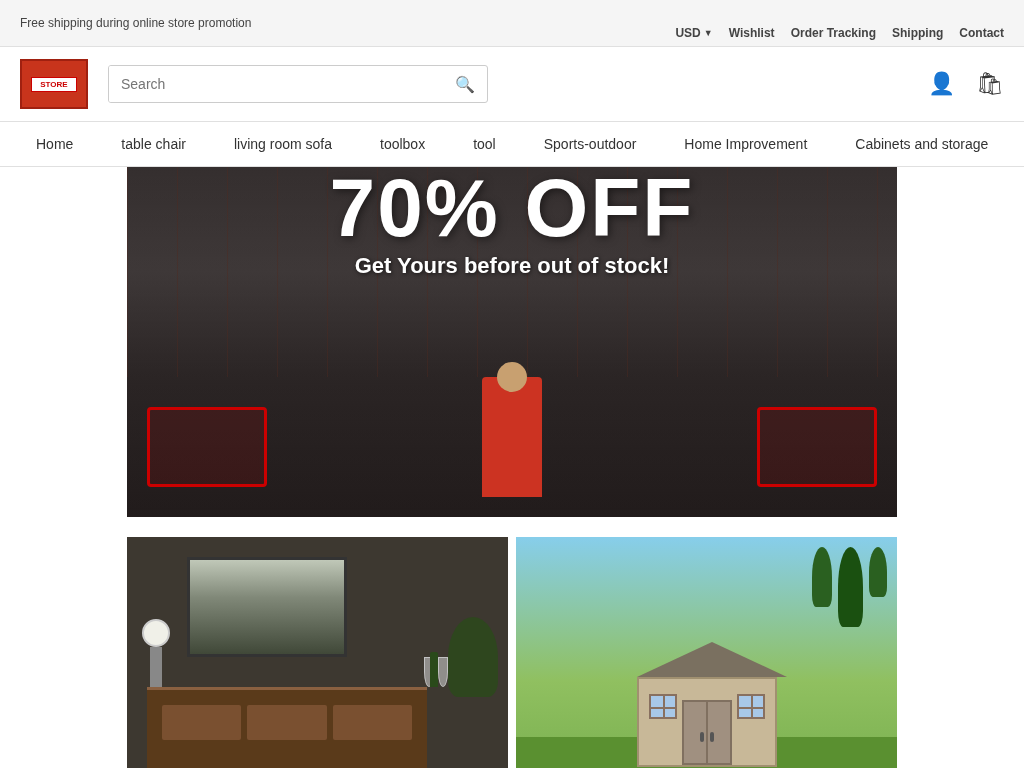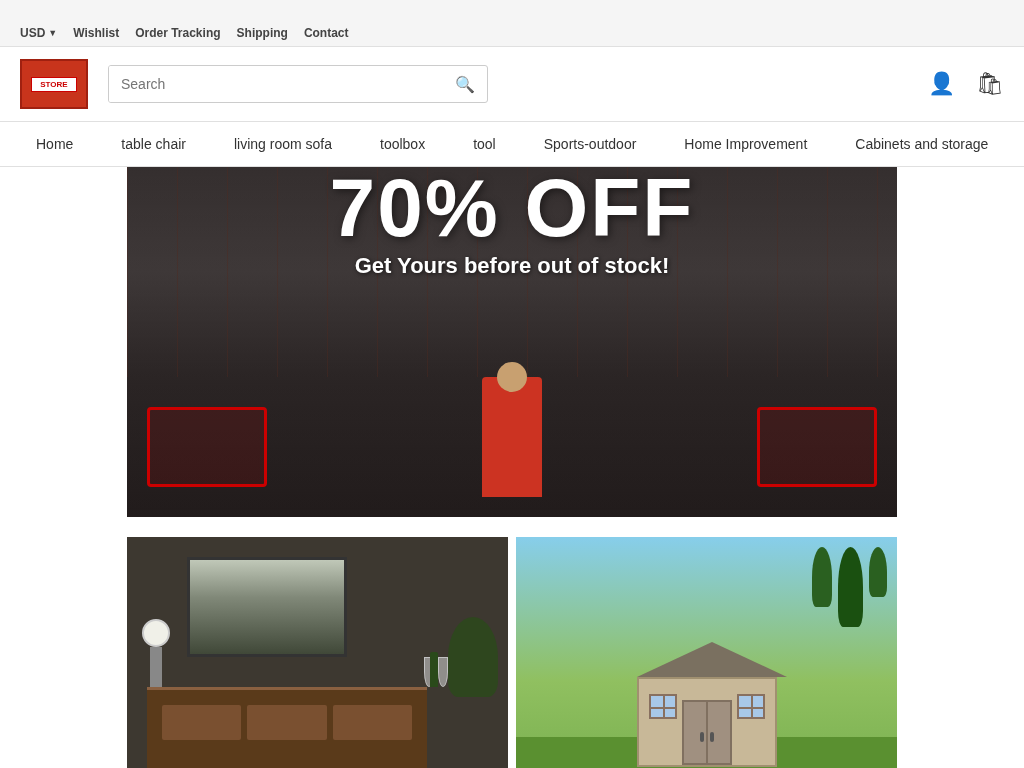--- a/index.html
+++ b/index.html
@@ -310,20 +310,23 @@
     .grass {
       position: absolute;
       bottom: 0; left: 0; right: 0; height: 40px;
       background: #5a9030;
     }
   </style>
 </head>
 <body>
 
 <div class="top-bar">
+  <div class="top-bar-left">
+    <span>Free shipping during online store promotion</span>
+  </div>
   <div style="display:flex;align-items:flex-end;gap:16px;font-weight:bold;">
     <div class="currency-select">
       <span>USD</span>
       <span class="chevron-down">▼</span>
     </div>
     <div class="top-bar-right">
       <a href="#">Wishlist</a>
       <a href="#">Order Tracking</a>
       <a href="#">Shipping</a>
       <a href="#">Contact</a>

